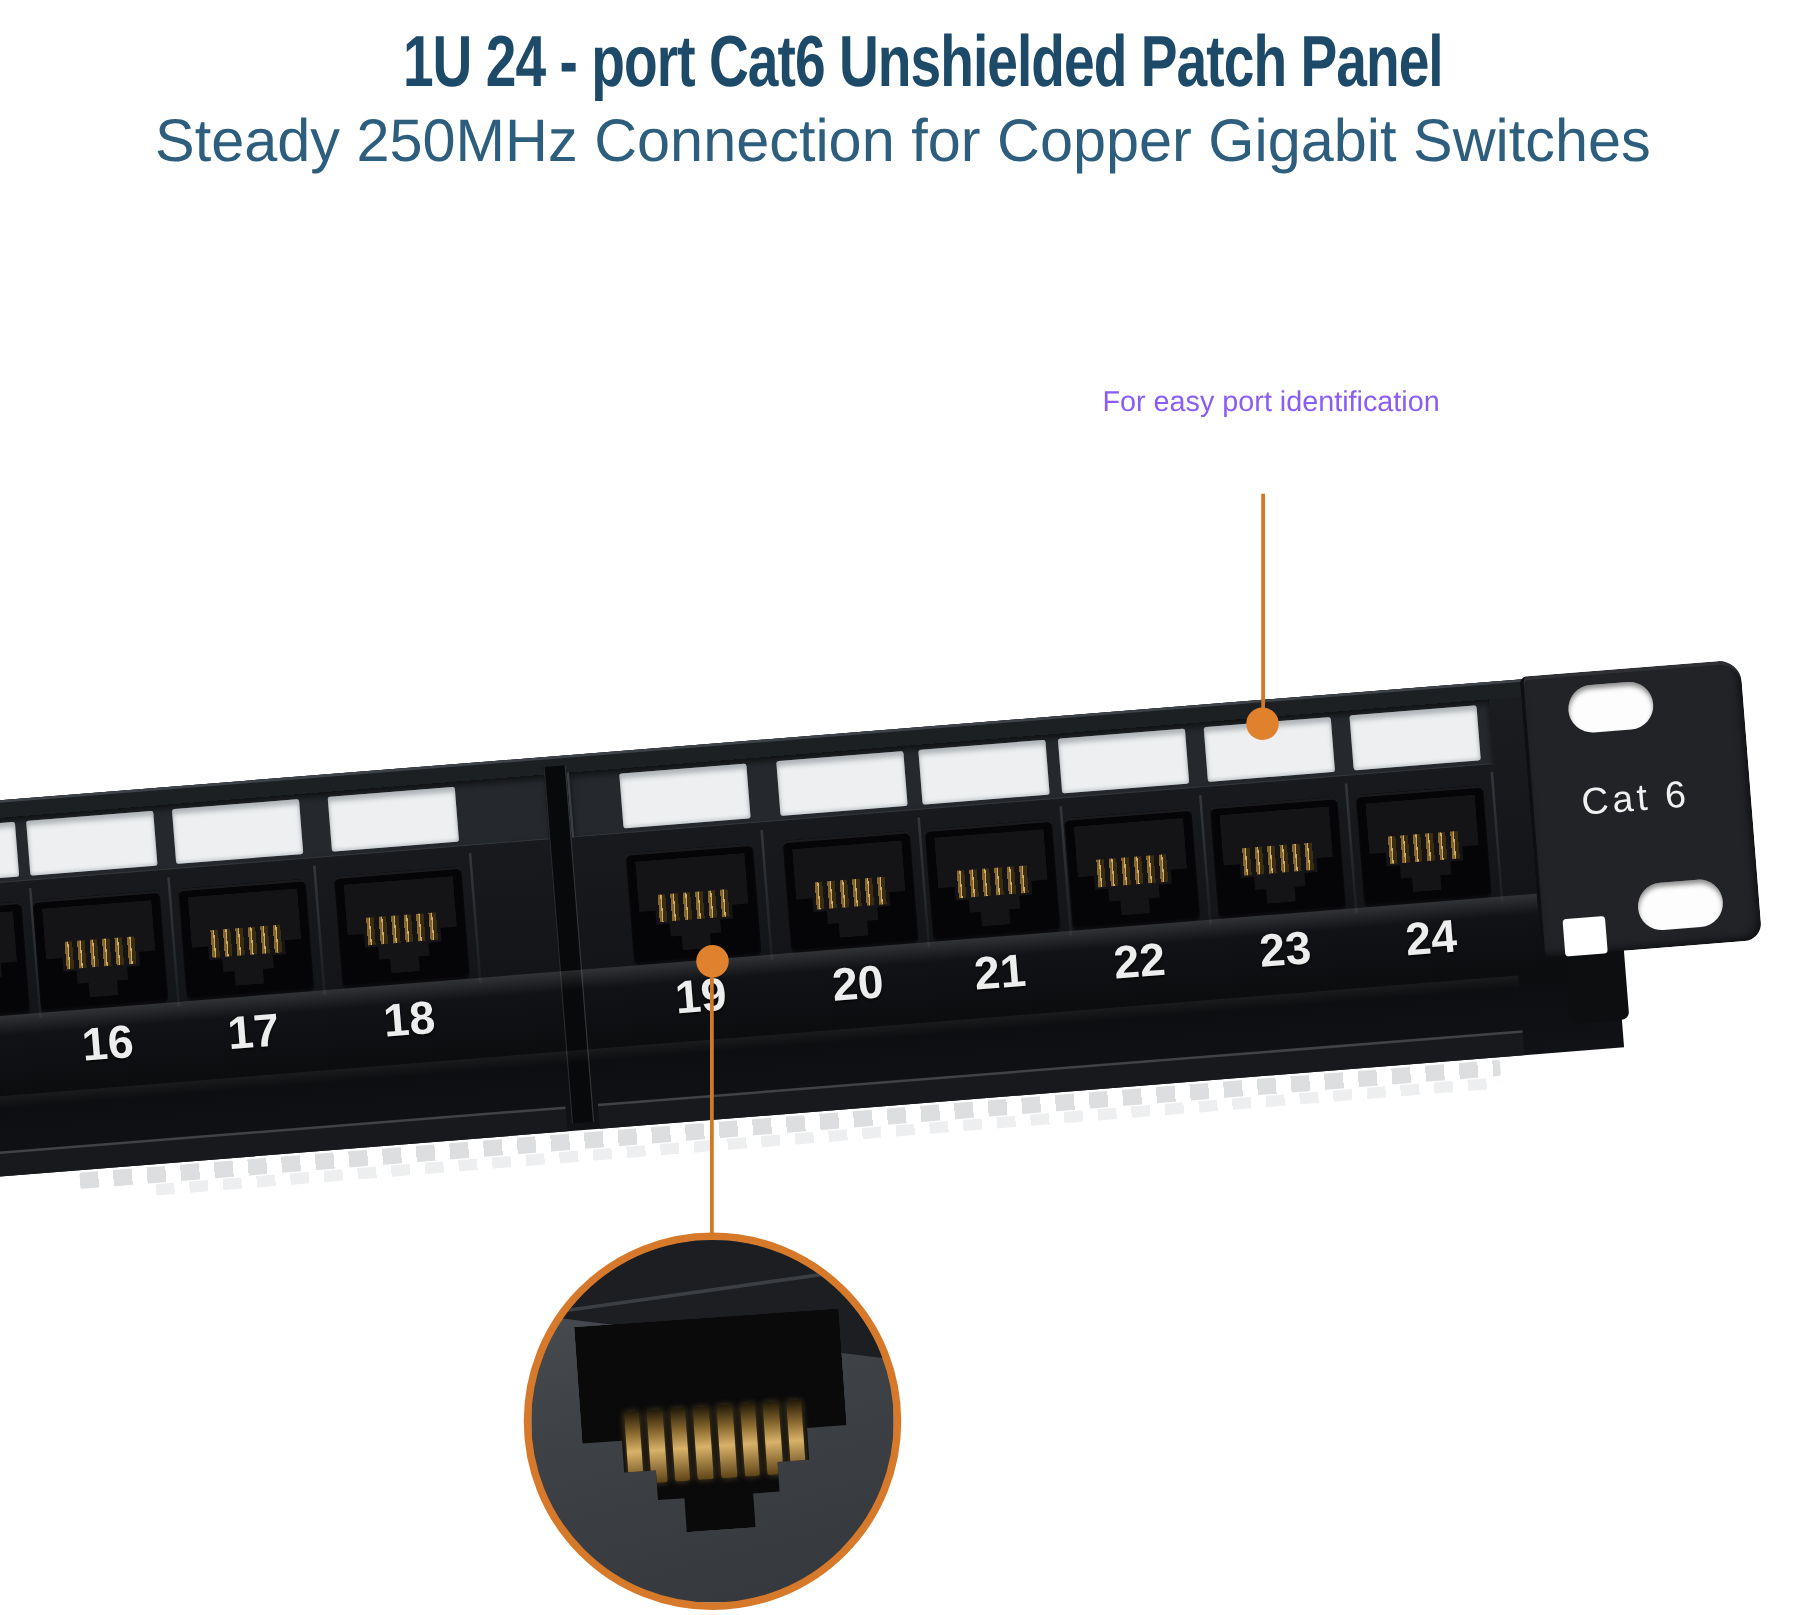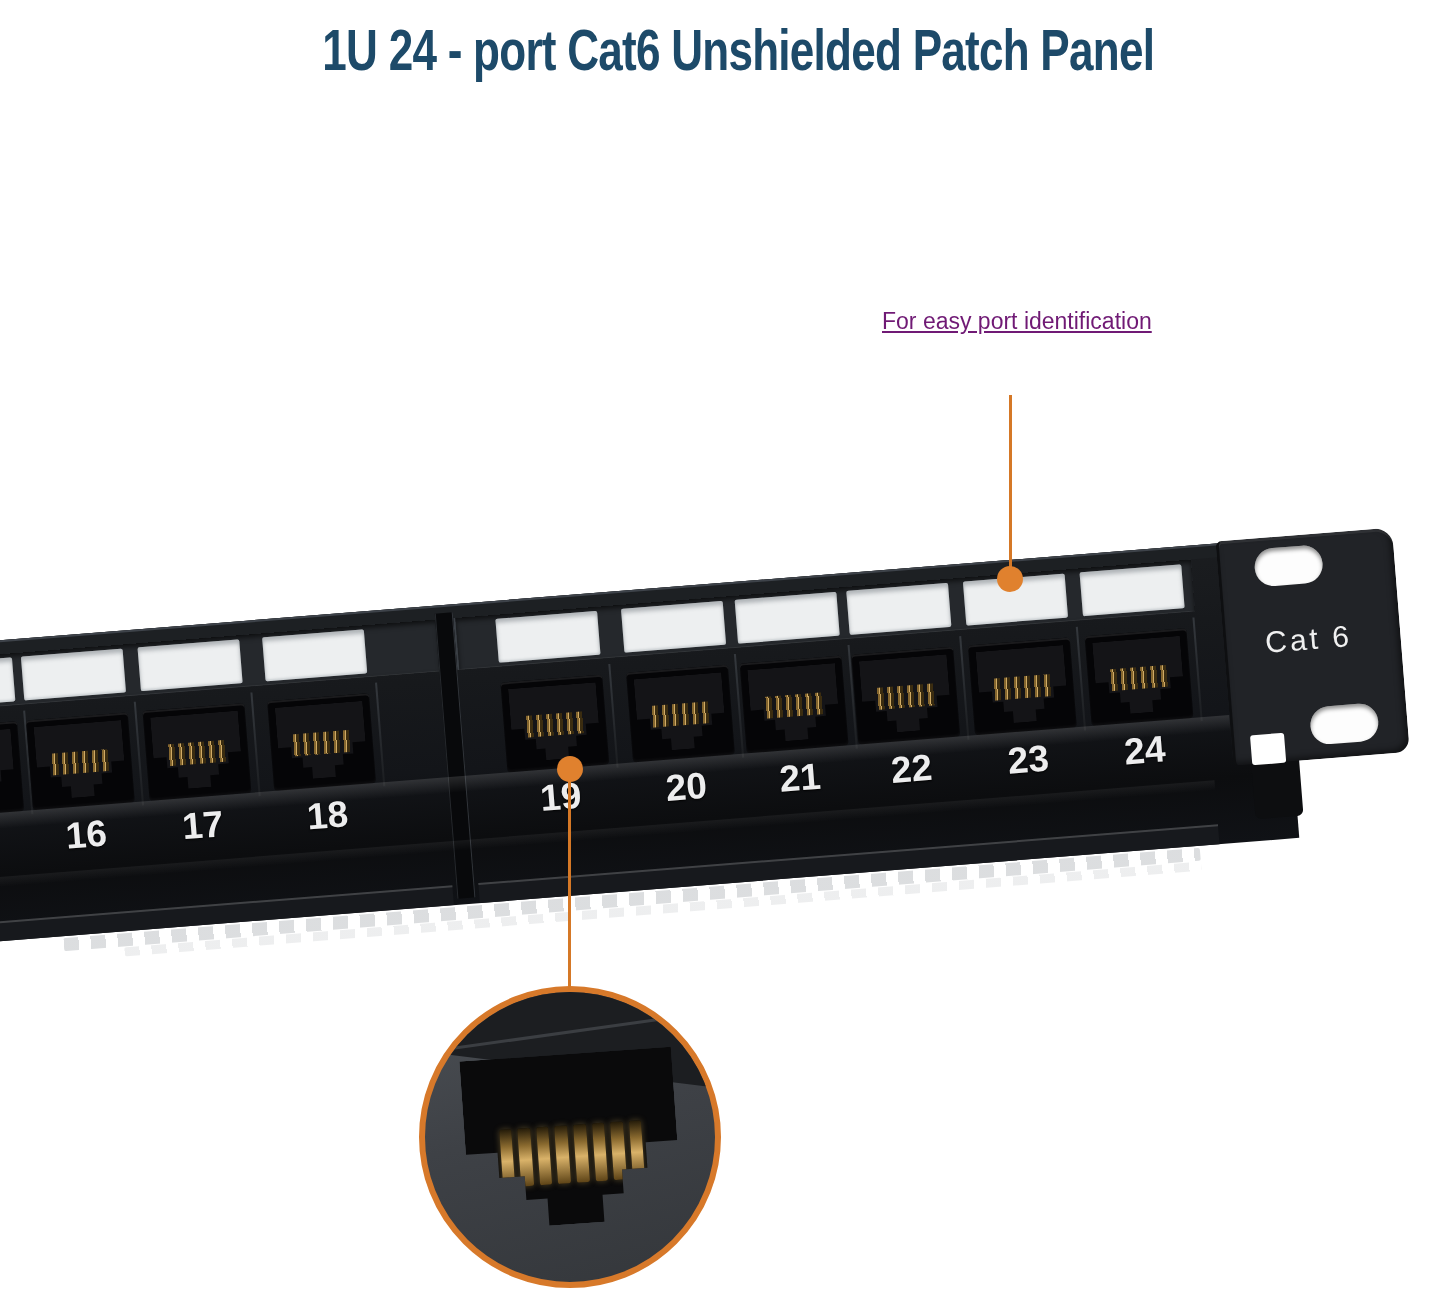--- a/index.html
+++ b/index.html
@@ -10,21 +10,21 @@
   .title{position:absolute;top:0px;left:16px;width:100%;text-align:center;white-space:nowrap;}
   .title span{display:inline-block;font-size:58px;font-weight:bold;letter-spacing:-1px;
     color:#1d4a69;transform:scaleX(0.76);transform-origin:50% 50%;line-height:1.0;}
   .subtitle{position:absolute;top:68px;left:0;width:100%;text-align:center;white-space:nowrap;}
   .subtitle span{display:inline-block;font-size:48px;font-weight:normal;color:#2d5e7d;
     transform:scaleX(0.99);transform-origin:50% 50%;line-height:1.1;}
 
   
   .callout{position:absolute;z-index:6;}
   .callout h3{margin:0;font-size:34px;font-weight:normal;color:#27566f;line-height:1.15;}
-  .callout p{margin:4px 0 0 0;font-size:23px;color:#701a75;line-height:1.15;text-decoration:underline;}
+  .callout p{margin:4px 0 0 0;font-size:23px;color:#8b5cf6;line-height:1.15;}
   .co-label{left:882px;top:304px;}
   .co-gold{left:748px;top:1092px;}
   .pointer-line{position:absolute;width:3px;background:#d57826;z-index:5;}
   .line-label{left:1009px;top:395px;height:173px;}
   .line-gold{left:568px;top:780px;height:210px;}
   .pointer-dot{position:absolute;width:26px;height:26px;border-radius:50%;background:#e0812e;z-index:5;}
   .dot-label{left:997px;top:566px;}
   .dot-gold{left:557px;top:756px;}
 
   
@@ -100,20 +100,21 @@
     box-shadow:0 0 6px rgba(220,180,90,.35);}
   .mag-sheen{position:absolute;left:18px;top:38px;width:260px;height:3px;background:#5a5e63;
     opacity:.5;transform:rotate(-8deg);}
 </style>
 </head>
 <body>
 
 <div class="stage">
 
   <h1 class="title"><span>1U 24 - port Cat6 Unshielded Patch Panel</span></h1>
+  <h2 class="subtitle"><span>Steady 250MHz Connection for Copper Gigabit Switches</span></h2>
 
   <div class="callout co-label">
     <p>For easy port identification</p>
   </div>
   <div class="pointer-line line-label"></div>
   <div class="pointer-dot dot-label"></div>
 
   <div class="pointer-line line-gold"></div>
   <div class="pointer-dot dot-gold"></div>
 

